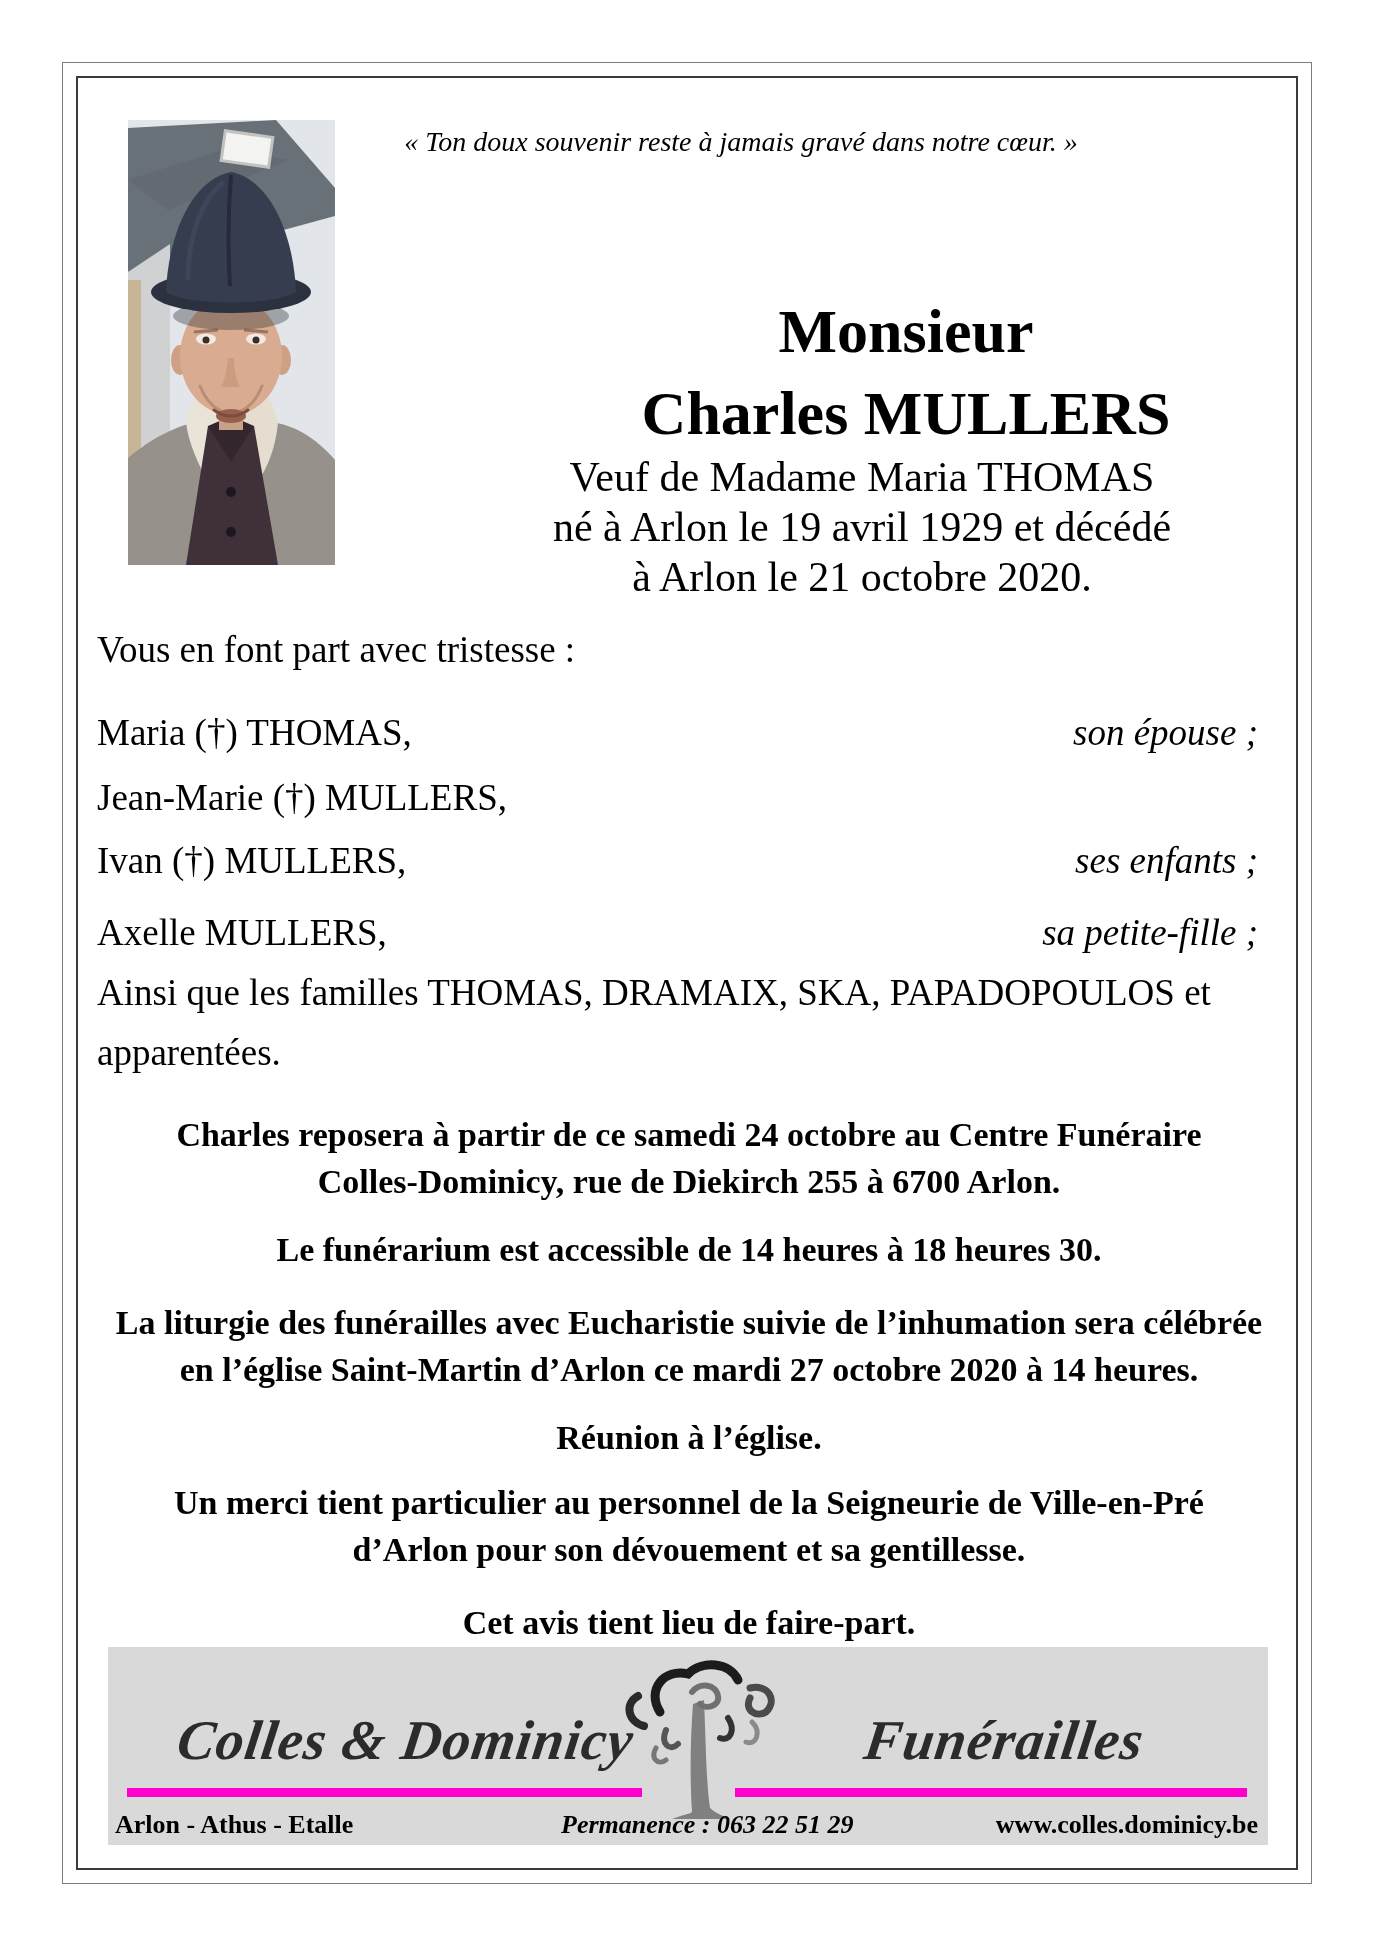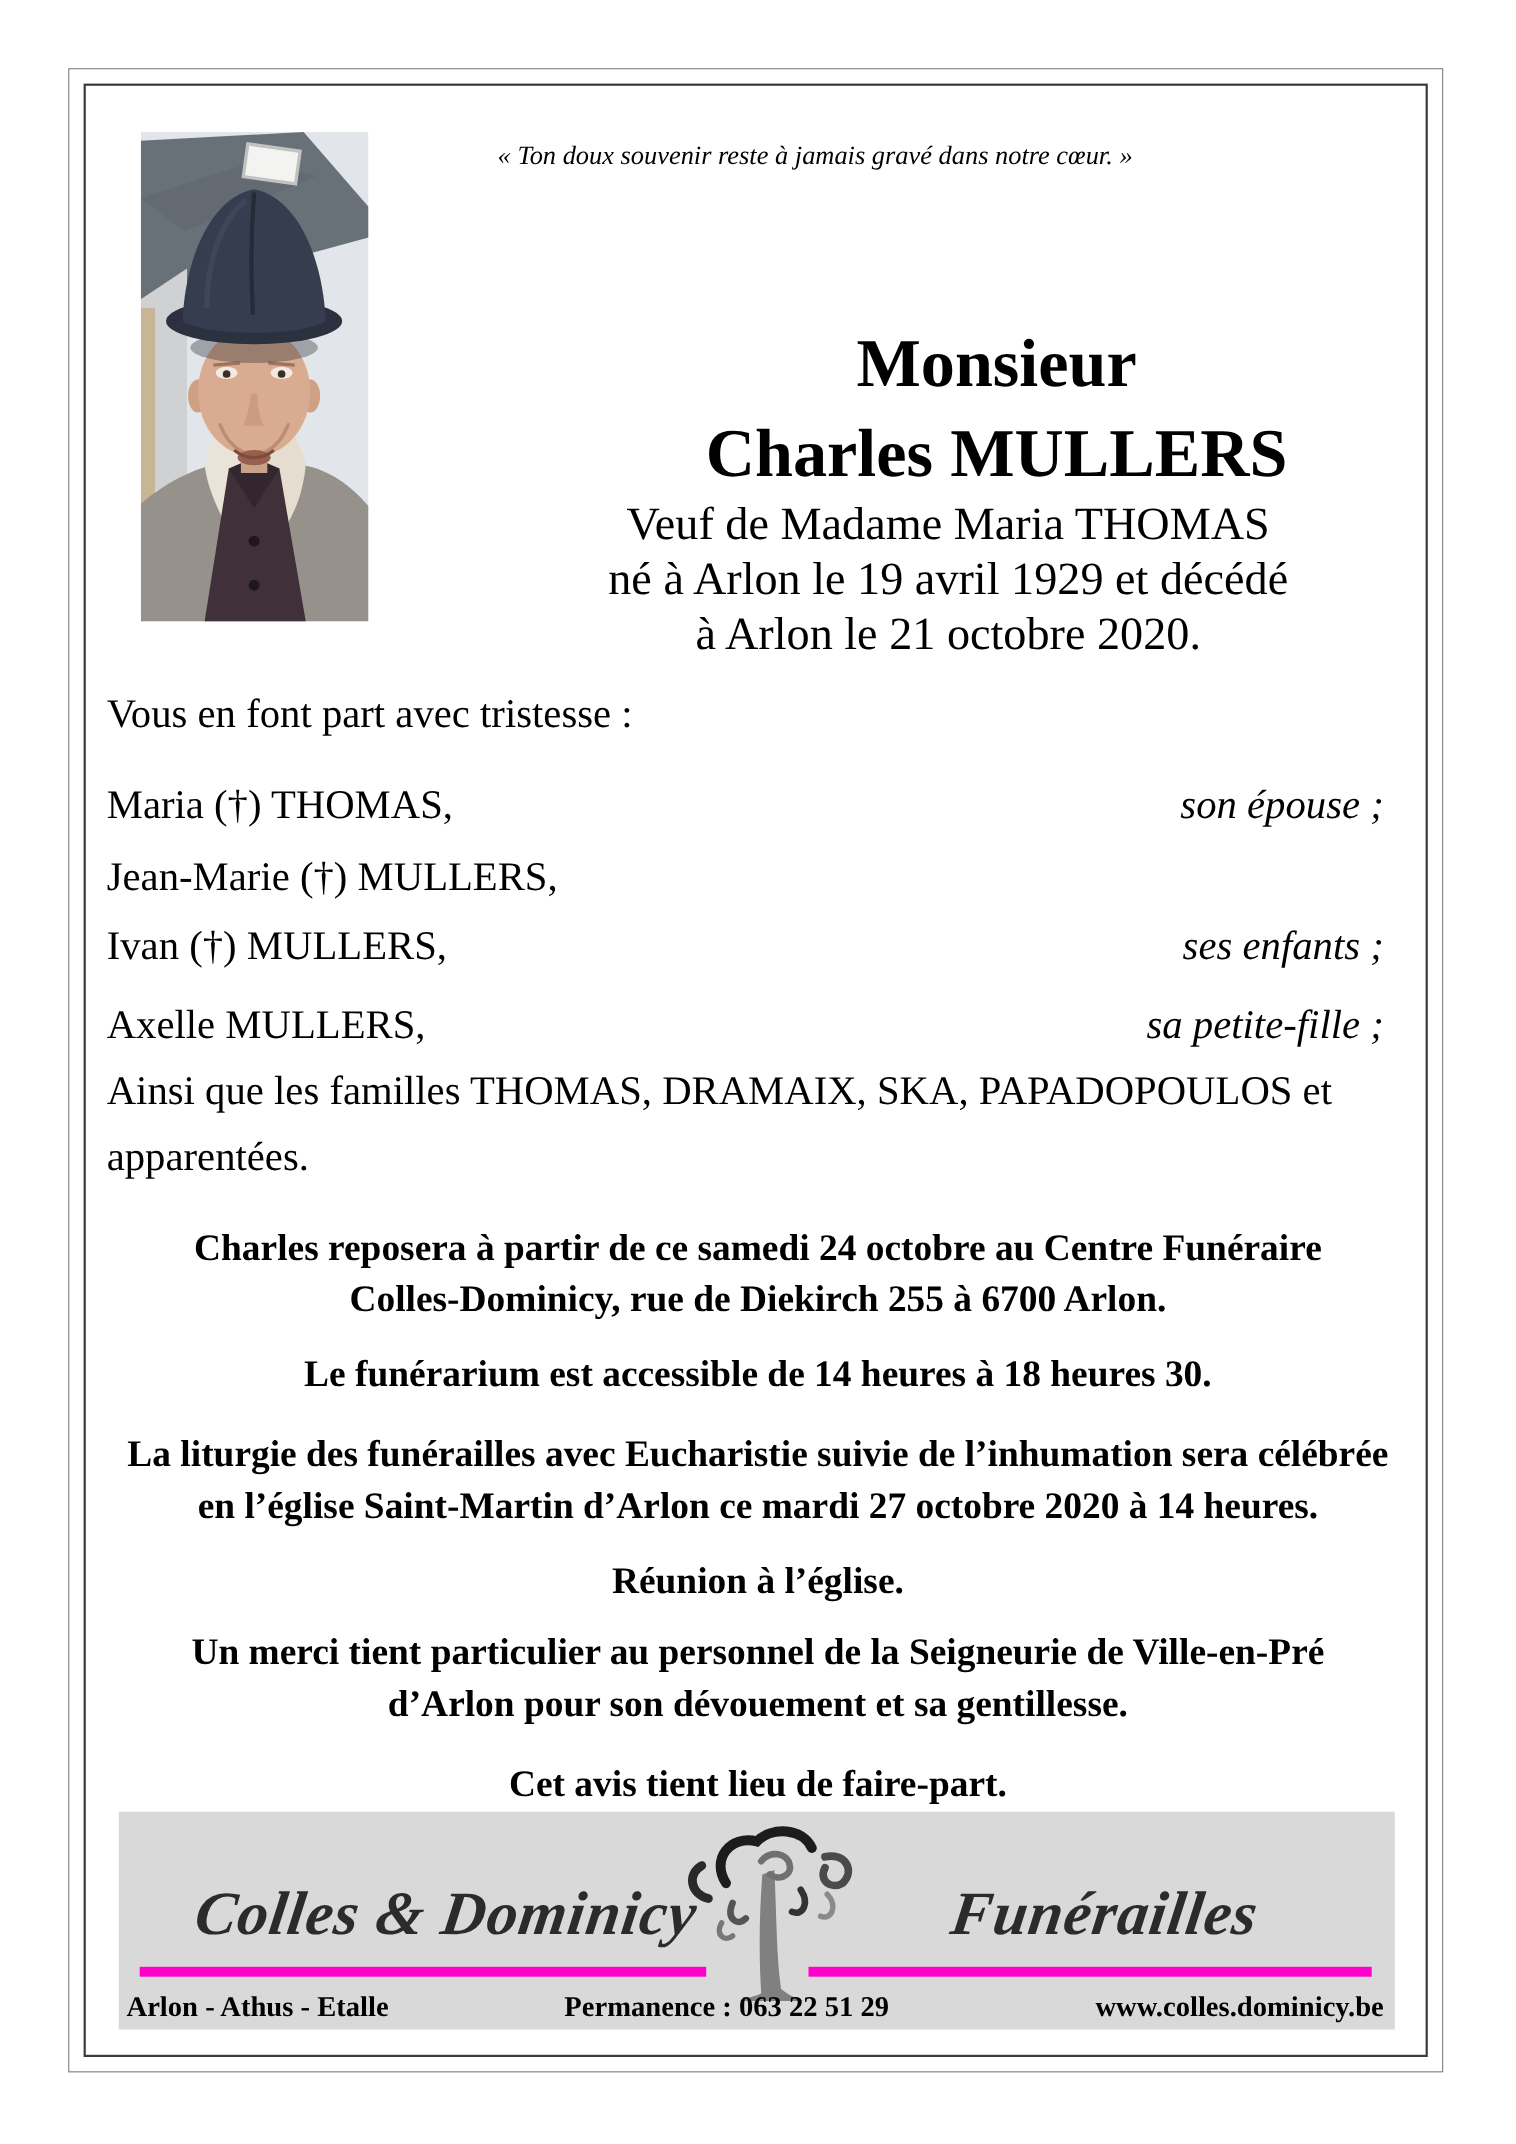--- a/index.html
+++ b/index.html
@@ -16,21 +16,21 @@
     left:62px;top:62px;width:1250px;height:1822px;
     border:1.5px solid #7d7d7d;box-sizing:border-box;
   }
   .border-inner{
     left:76px;top:76px;width:1222px;height:1794px;
     border:2.5px solid #3a3a3a;box-sizing:border-box;
   }
   .photo{left:128px;top:120px;width:207px;height:445px;}
   .quote{
     left:335px;top:120px;width:812px;
-    font-style:italic;font-size:24px;line-height:44px;
+    font-style:italic;font-size:28px;line-height:44px;
     text-align:center;white-space:nowrap;
   }
   .title-block{
     left:335px;top:290px;width:1142px;text-align:center;
     font-weight:bold;font-size:62px;line-height:82px;
   }
   .subtitle-block{
     left:335px;top:452px;width:1054px;text-align:center;
     font-size:42px;line-height:50px;
   }
@@ -53,21 +53,21 @@
   .script-name{
     font-style:italic;font-weight:bold;
     font-size:56px;line-height:60px;
     transform:skewX(-8deg);
     letter-spacing:1px;
     color:#2b2b2b;
     white-space:nowrap;
   }
   .accent-line{height:9px;top:141px;}
   .foot-small{font-weight:bold;font-size:26px;line-height:40px;white-space:nowrap;}
-  .foot-italic{}
+  .foot-italic{font-style:italic;margin-left:48px;}
 </style>
 </head>
 <body>
 
 <div class="page">
 
   <div class="abs border-outer"></div>
   <div class="abs border-inner"></div>
 
   <div class="abs photo">

